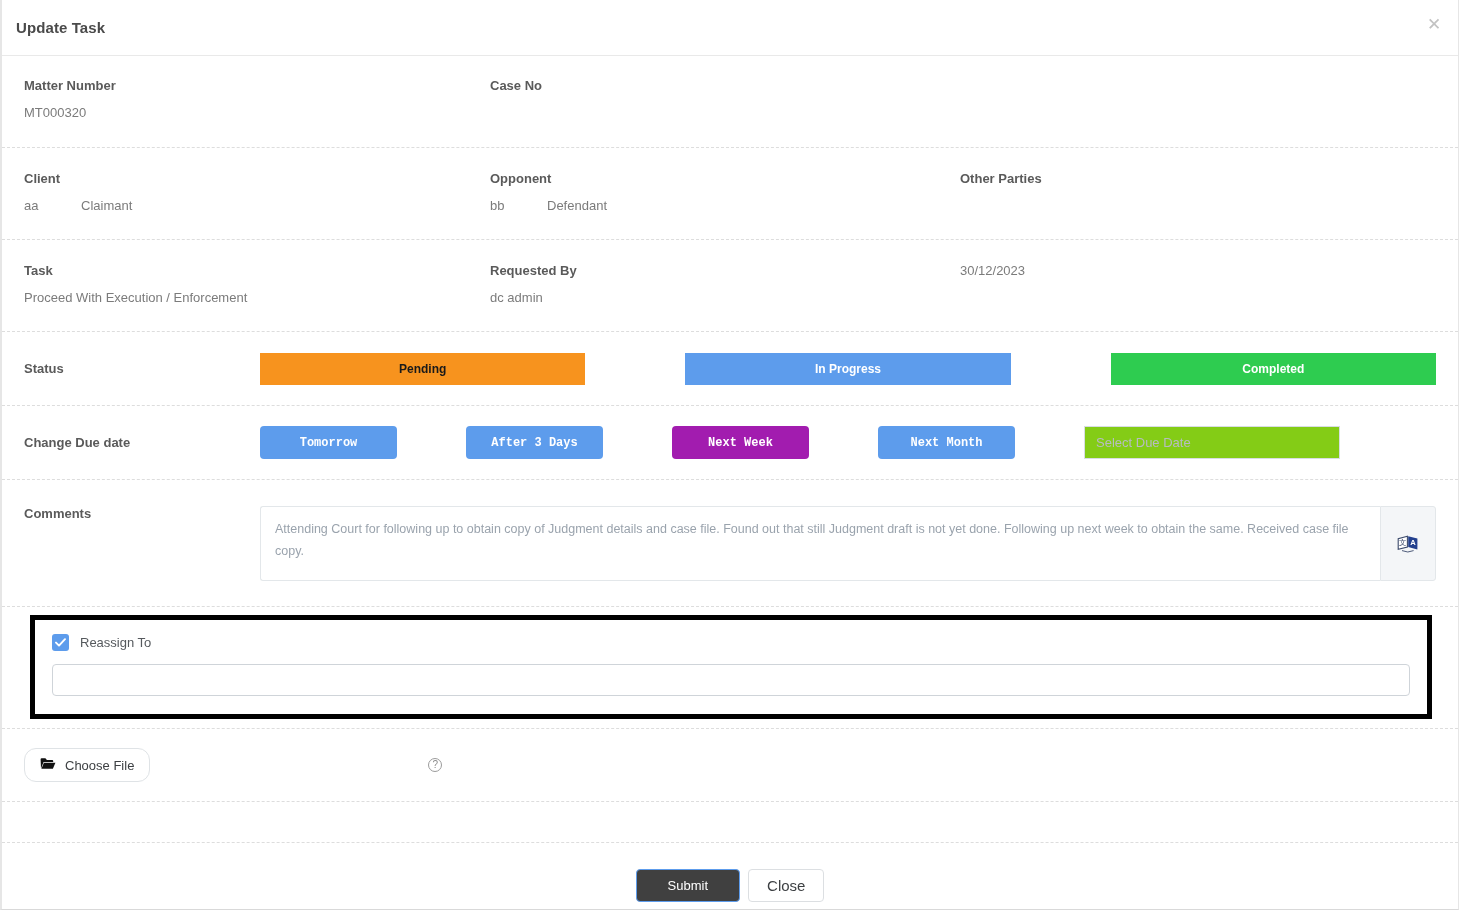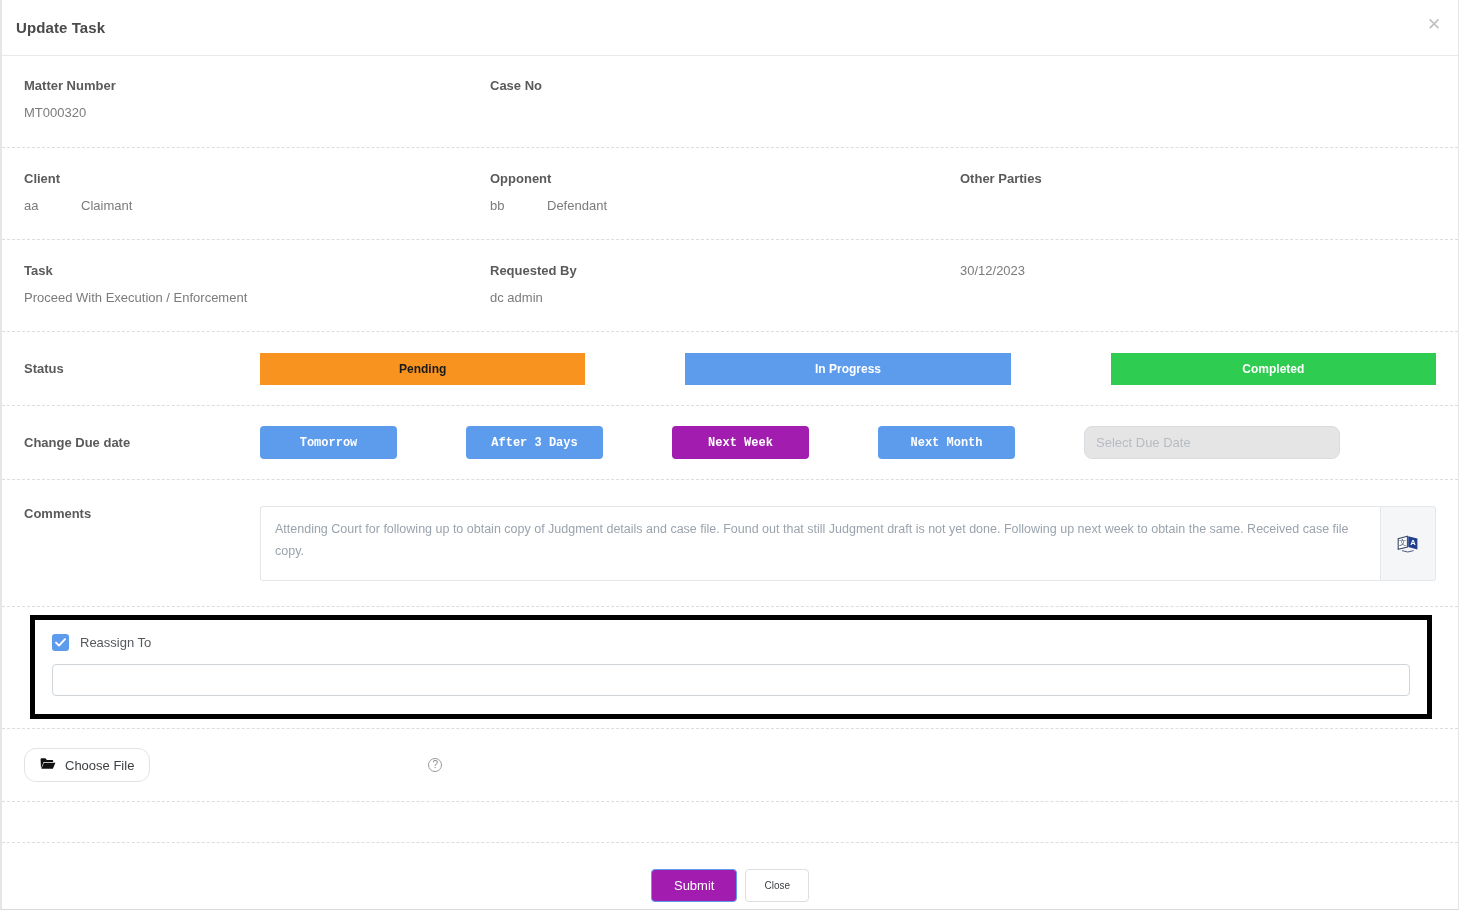--- a/index.html
+++ b/index.html
@@ -137,22 +137,22 @@
     font-family: Liberation Mono, monospace;
     flex: 0 0 auto;
     display: flex;
     align-items: center;
     justify-content: center;
   }
   .due-date-input {
     width: 256px;
     height: 33px;
     border: 1px solid #d8dde2;
-    border-radius: 8px;
-    background: #e5e5e5;
+    border-radius: 0;
+    background: #84cc16;
     font-size: 13px;
     color: #555;
     padding: 0 11px;
     font-family: "Liberation Sans", sans-serif;
     outline: none;
   }
   .due-date-input::placeholder { color: #b7bcc2; }
 
   
   .row-comments {
@@ -281,35 +281,35 @@
 
   
   .footer {
     display: flex;
     align-items: center;
     justify-content: center;
     gap: 8px;
     padding-top: 26px;
   }
   .btn-submit {
-    background: #a21caf;
+    background: #404040;
     border: 1px solid #5d9cec;
     color: #ffffff;
     font-size: 13px;
     border-radius: 4px;
-    padding: 0 22px;
+    padding: 0 31px;
     height: 33px;
     cursor: pointer;
     font-family: "Liberation Sans", sans-serif;
   }
   .btn-close {
     background: #ffffff;
     border: 1px solid #dcdfe2;
     color: #3d4043;
-    font-size: 10px;
+    font-size: 15px;
     border-radius: 4px;
     padding: 0 18px;
     height: 33px;
     cursor: pointer;
     font-family: "Liberation Sans", sans-serif;
   }
 </style>
 </head>
 <body>
 

